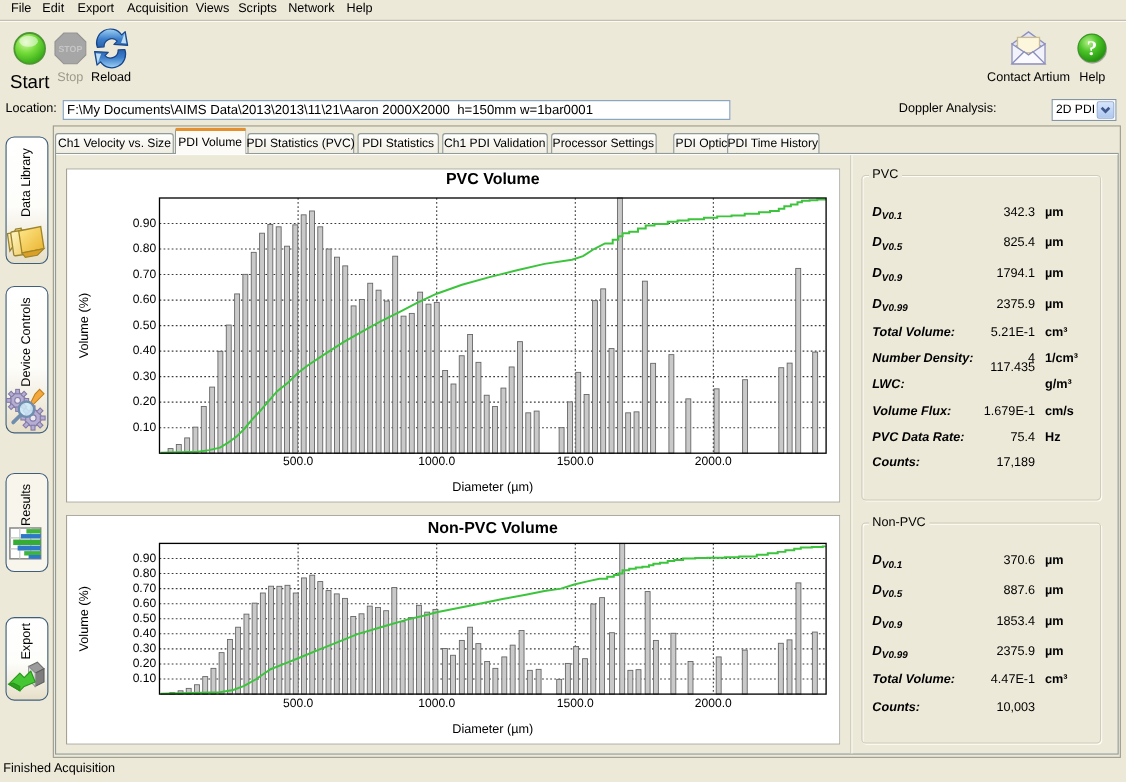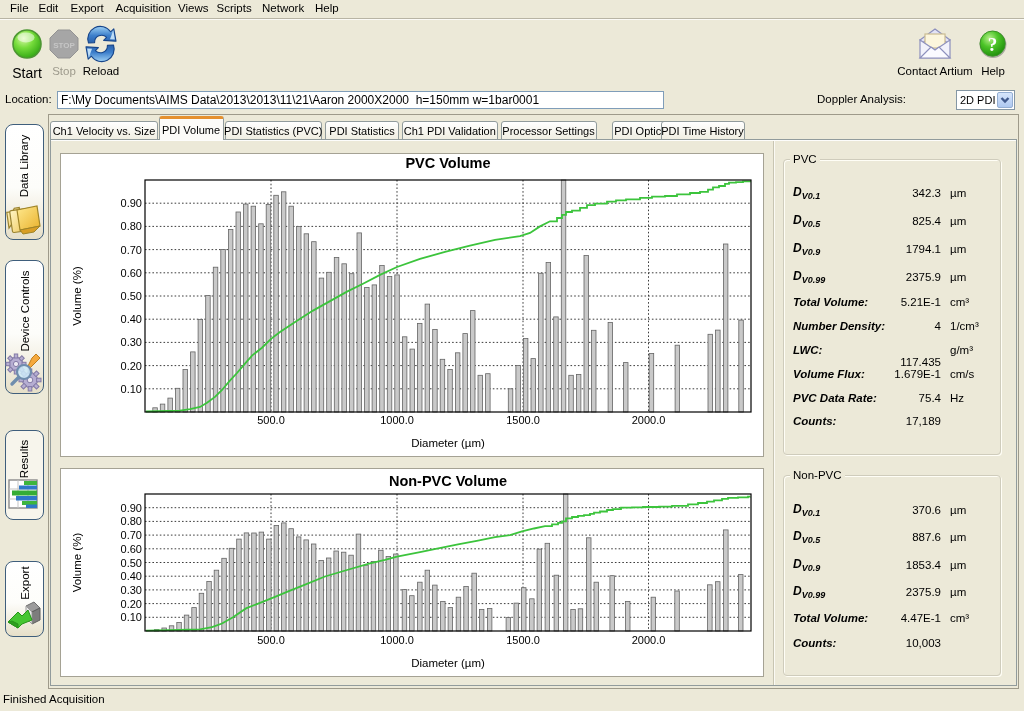--- a/index.html
+++ b/index.html
@@ -1,20 +1,20 @@
 <!DOCTYPE html>
 <html><head><meta charset="utf-8"><style>
 * { margin:0; padding:0; box-sizing:border-box; }
 body { width:1024px; height:711px; position:relative; overflow:hidden;
   background:#ece9d8; font-family:"Liberation Sans", sans-serif; color:#000; }
 .menu { position:absolute; top:0; font-size:11.5px; }
 .lab { position:absolute; left:793px; font-size:11.5px; height:16px; line-height:16px;font-style:italic; }
 .lab b { font-size:11.5px; }
 .val { position:absolute; left:830px; width:111px; text-align:right; font-size:11.5px; height:16px; line-height:16px; }
-.unit { position:absolute; left:950px; font-size:11.5px; font-weight:normal; height:16px; line-height:16px; }
+.unit { position:absolute; left:950px; font-size:11.5px; font-weight:bold; height:16px; line-height:16px; }
 .gbox { position:absolute; left:783px; width:218px; border:1px solid #cfccbc; border-radius:4px; box-shadow:inset 1px 1px 0 #fffef6, 1px 1px 0 #fffef6; }
 .gcap { position:absolute; left:790px; background:#ece9d8; padding:0 3px; font-size:11.5px; height:14px; line-height:14px; }
 </style></head><body>
 
 <div class="menu" style="left:10px;top:2px;">File</div>
 <div class="menu" style="left:38.5px;top:2px;">Edit</div>
 <div class="menu" style="left:70.5px;top:2px;">Export</div>
 <div class="menu" style="left:115.5px;top:2px;">Acquisition</div>
 <div class="menu" style="left:178px;top:2px;">Views</div>
 <div class="menu" style="left:216.5px;top:2px;">Scripts</div>
@@ -71,21 +71,21 @@
       <radialGradient id="ghelp" cx="38%" cy="30%" r="75%">
 <stop offset="0%" stop-color="#b8f08c"></stop>
         <stop offset="45%" stop-color="#4cc428"></stop>
         <stop offset="100%" stop-color="#1d8c0a"></stop>
       </radialGradient>
     </defs>
 <circle cx="17" cy="17.5" r="13.4" fill="#9c9c94" opacity="0.85"></circle>
 <circle cx="16.6" cy="16.6" r="12.6" fill="url(#ghelp)" stroke="#3a9426" stroke-width="1"></circle>
 <text x="16.6" y="17.6" font-family="Liberation Serif, serif" font-size="19" font-weight="bold" fill="#fff" text-anchor="middle" dominant-baseline="central">?</text>
   </svg>
-<div style="position:absolute;left:0px;top:65px;width:54px;text-align:center;font-size:14px;">Start</div>
+<div style="position:absolute;left:0px;top:65px;width:54px;text-align:center;font-size:17px;">Start</div>
 <div style="position:absolute;left:37px;top:65px;width:54px;text-align:center;font-size:11.5px;color:#9d9a8c;">Stop</div>
 <div style="position:absolute;left:74px;top:65px;width:54px;text-align:center;font-size:11.5px;">Reload</div>
 <div style="position:absolute;left:885px;top:65px;width:100px;text-align:center;font-size:11.5px;">Contact Artium</div>
 <div style="position:absolute;left:966px;top:65px;width:54px;text-align:center;font-size:11.5px;">Help</div>
 
 <div style="position:absolute;left:5px;top:93px;font-size:11.5px;">Location:</div>
 <div style="position:absolute;left:57px;top:91px;width:607px;height:18px;background:#fff;border:1px solid #7f9db9;
  font-size:12px;line-height:16px;padding-left:3px;white-space:nowrap;overflow:hidden;">F:\My Documents\AIMS Data\2013\2013\11\21\Aaron 2000X2000&nbsp; h=150mm w=1bar0001</div>
 <div style="position:absolute;left:770px;top:93px;width:183px;text-align:center;font-size:11.5px;">Doppler Analysis:</div>
 <div style="position:absolute;left:956px;top:90px;width:59px;height:20px;background:#fff;border:1px solid #8496a4;
@@ -423,21 +423,21 @@
 <div class="lab" style="top:268px"><b style="font-size:12px">D</b><b style="font-size:9px;position:relative;top:3px">V0.99</b></div>
 <div class="val" style="top:269px">2375.9</div>
 <div class="unit" style="top:269px">µm</div>
 <div class="lab" style="top:294px"><b>Total Volume:</b></div>
 <div class="val" style="top:294px">5.21E-1</div>
 <div class="unit" style="top:294px">cm³</div>
 <div class="lab" style="top:318px"><b>Number Density:</b></div>
 <div class="val" style="top:318px">4</div>
 <div class="unit" style="top:318px">1/cm³</div>
 <div class="lab" style="top:342px"><b>LWC:</b></div>
-<div class="val" style="top:354px">117.435</div>
+<div class="val" style="top:326px">117.435</div>
 <div class="unit" style="top:342px">g/m³</div>
 <div class="lab" style="top:366px"><b>Volume Flux:</b></div>
 <div class="val" style="top:366px">1.679E-1</div>
 <div class="unit" style="top:366px">cm/s</div>
 <div class="lab" style="top:390px"><b>PVC Data Rate:</b></div>
 <div class="val" style="top:390px">75.4</div>
 <div class="unit" style="top:390px">Hz</div>
 <div class="lab" style="top:413px"><b>Counts:</b></div>
 <div class="val" style="top:413px">17,189</div>
 

